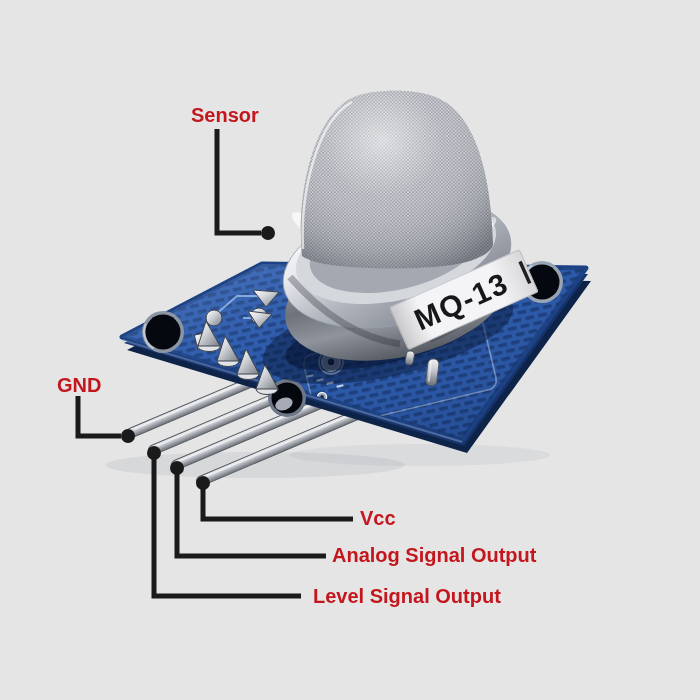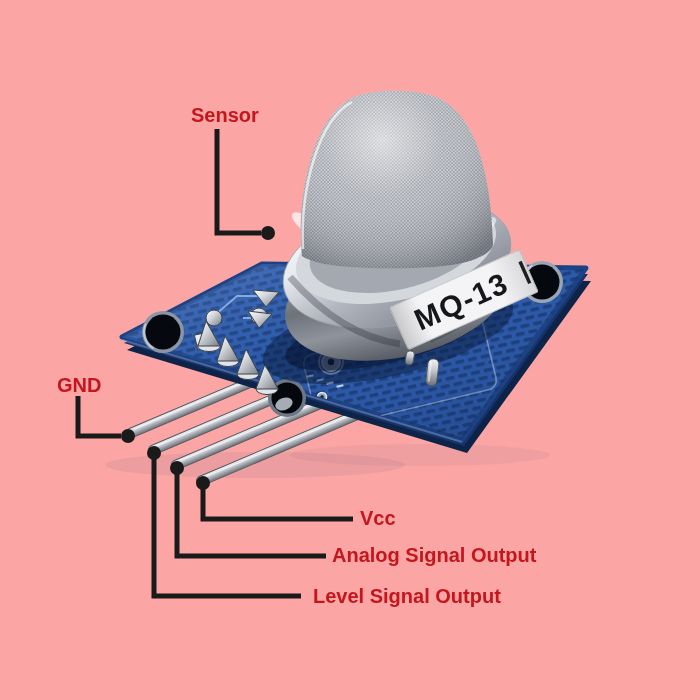--- a/index.html
+++ b/index.html
@@ -1,16 +1,16 @@
 <!DOCTYPE html>
 <html><head>
 <meta charset="utf-8">
 <style>
   html,body{margin:0;padding:0;background:#ffffff;}
-  .stage{position:relative;width:700px;height:700px;background:#fca5a5;overflow:hidden;text-align:right;}
+  .stage{position:relative;width:700px;height:700px;background:#e5e5e5;overflow:hidden;text-align:right;}
   svg{display:block;}
   .lbl{font-family:"Liberation Sans",sans-serif;font-weight:bold;font-size:20px;fill:#c3161d;}
   .chip{font-family:"Liberation Sans",sans-serif;font-weight:bold;font-size:30px;fill:#16171a;letter-spacing:1.5px;}
   .callout{stroke:#1a1a1a;stroke-width:5;fill:none;}
   .dot{fill:#1a1a1a;}
 </style>
 </head>
 <body>
 
 <div class="stage">

